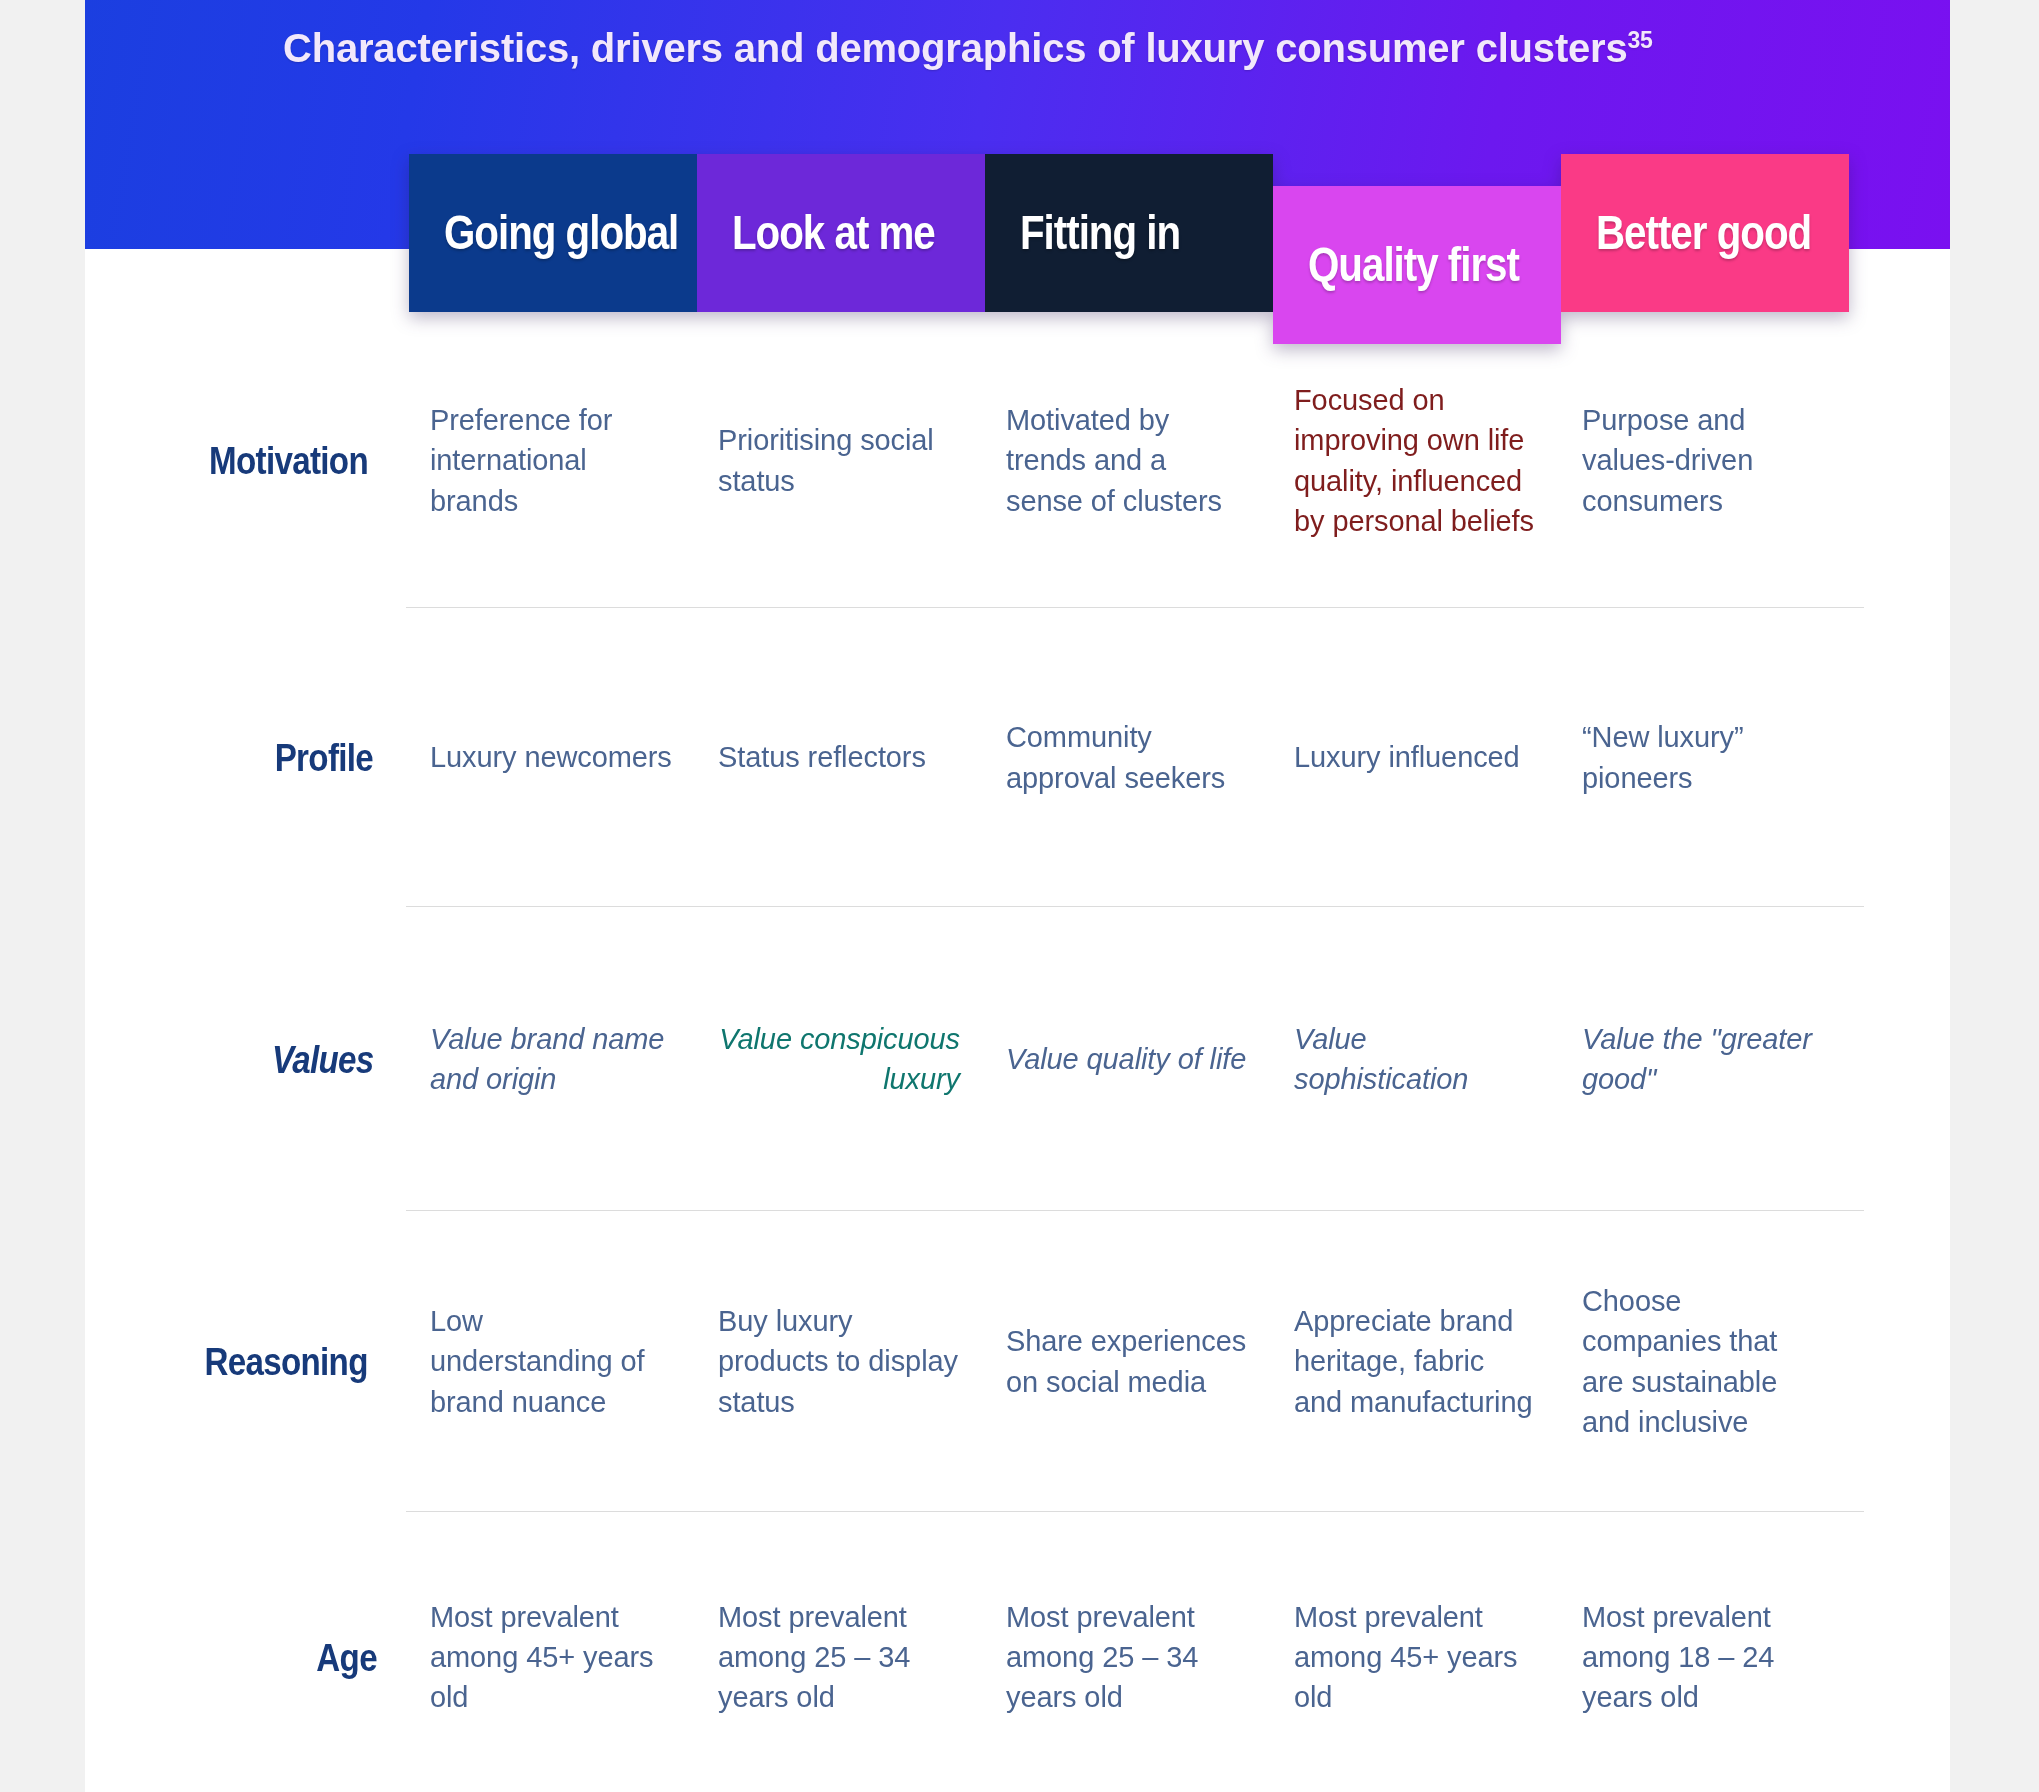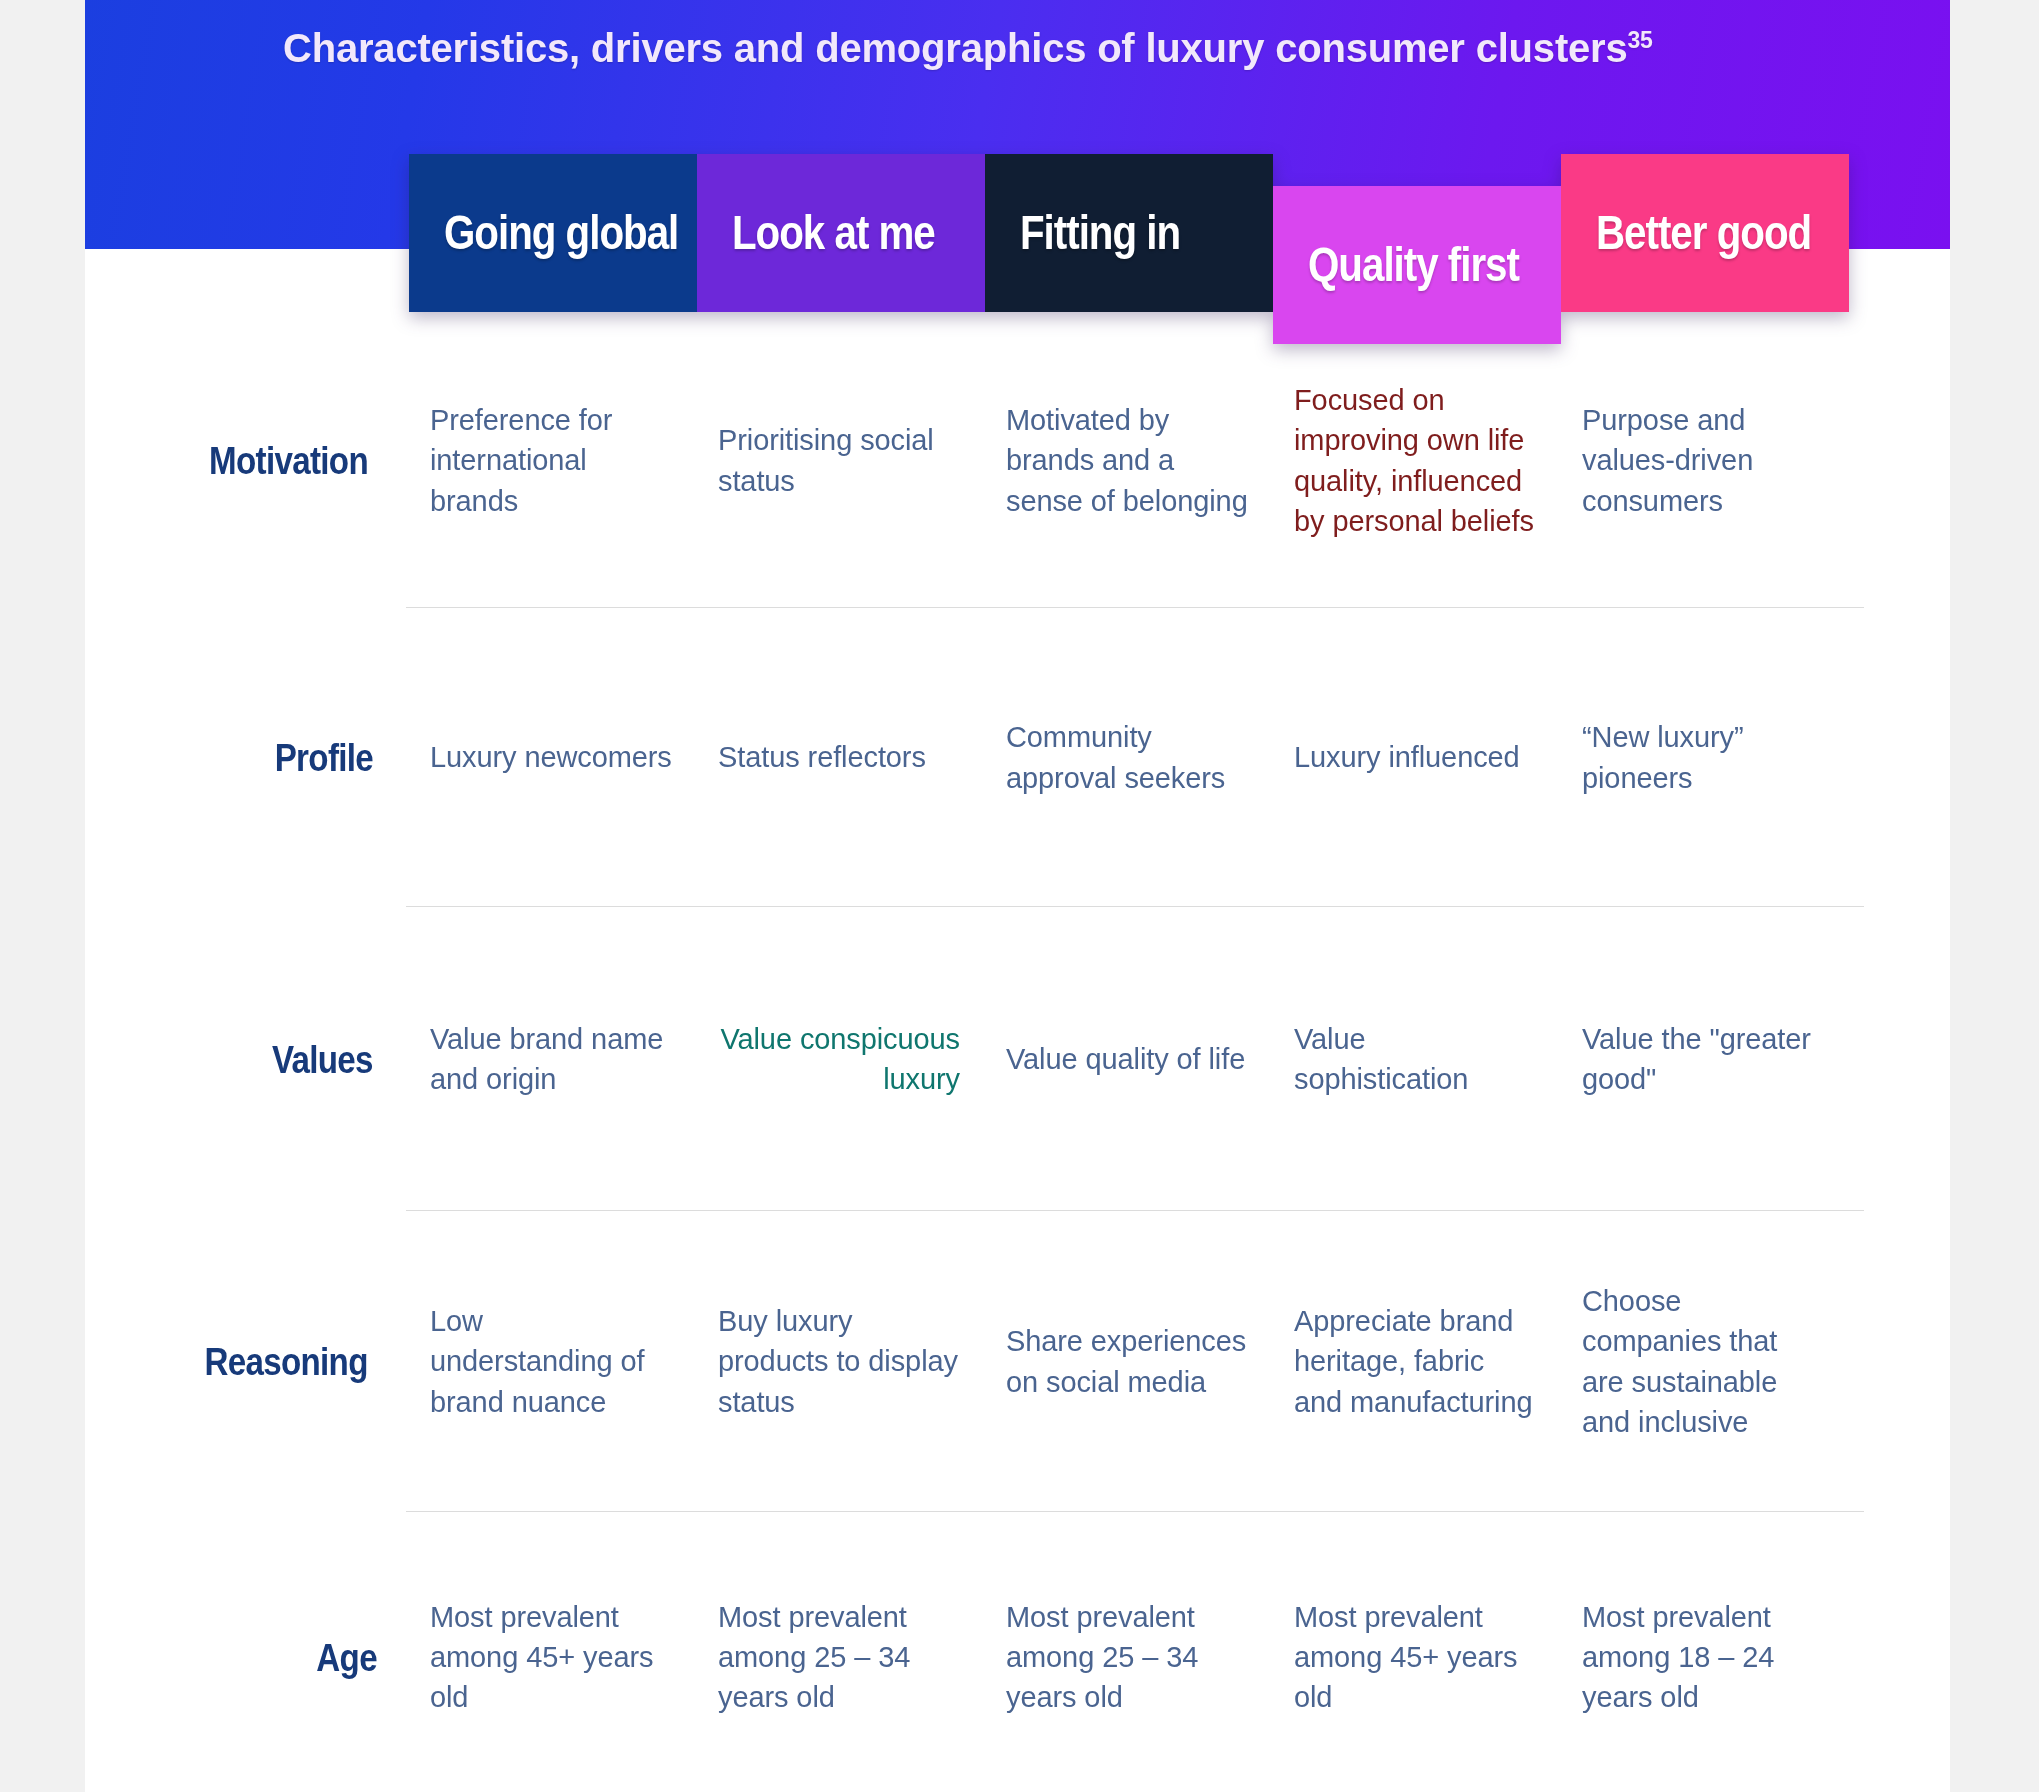--- a/index.html
+++ b/index.html
@@ -187,39 +187,39 @@
   </div>
 
   <div class="table">
 
     <div class="row" style="height:295px;">
       <div class="rowlabel-cell">
         <span class="rowlabel" style="color: rgb(23, 58, 122);">Motivation</span>
       </div>
       <div class="cell c0" style="color: rgb(74, 100, 144);">Preference for international brands</div>
       <div class="cell c1" style="color: rgb(74, 100, 144);">Prioritising social status</div>
-      <div class="cell c2" style="color: rgb(74, 100, 144);">Motivated by brands and a sense of belonging</div>
+      <div class="cell c2" style="color: rgb(74, 100, 144);">Motivated by trends and a sense of clusters</div>
       <div class="cell c3" style="color: #7f1d1d;">Focused on improving own life quality, influenced by personal beliefs</div>
       <div class="cell c4" style="color: rgb(74, 100, 144);">Purpose and values-driven consumers</div>
       <div class="divider" style="bottom: 0px; background: rgb(220, 220, 220);"></div>
     </div>
 
     <div class="row" style="height:299px;">
       <div class="rowlabel-cell">
         <span class="rowlabel" style="color: rgb(23, 58, 122);">Profile</span>
       </div>
       <div class="cell c0" style="color: rgb(74, 100, 144);">Luxury newcomers</div>
       <div class="cell c1" style="color: rgb(74, 100, 144);">Status reflectors</div>
       <div class="cell c2" style="color: rgb(74, 100, 144);">Community approval seekers</div>
       <div class="cell c3" style="color: rgb(74, 100, 144);">Luxury influenced</div>
       <div class="cell c4" style="color: rgb(74, 100, 144);">“New luxury” pioneers</div>
       <div class="divider" style="bottom: 0px; background: rgb(220, 220, 220);"></div>
     </div>
 
-    <div class="row" style="height:304px;">
+    <div class="row" style="height:304px;font-style:italic;">
       <div class="rowlabel-cell">
         <span class="rowlabel" style="color: rgb(23, 58, 122);">Values</span>
       </div>
       <div class="cell c0" style="color: rgb(74, 100, 144);">Value brand name and origin</div>
       <div class="cell c1" style="color: #0f766e; text-align: right;">Value conspicuous luxury</div>
       <div class="cell c2" style="color: rgb(74, 100, 144);">Value quality of life</div>
       <div class="cell c3" style="color: rgb(74, 100, 144);">Value sophistication</div>
       <div class="cell c4" style="color: rgb(74, 100, 144);">Value the "greater good"</div>
       <div class="divider" style="bottom: 0px; background: rgb(220, 220, 220);"></div>
     </div>

